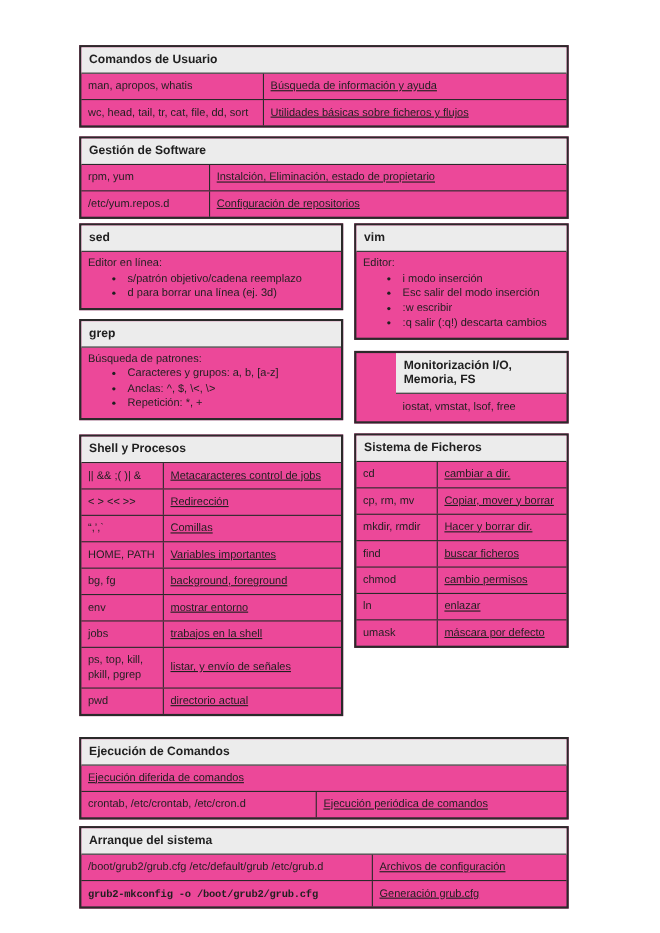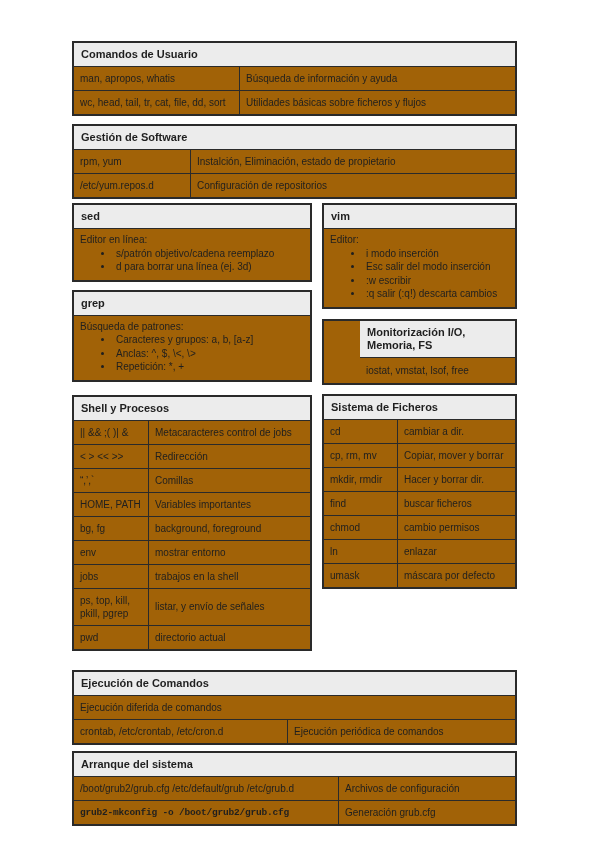--- a/index.html
+++ b/index.html
@@ -14,41 +14,41 @@
     overflow: hidden;
   }
   .content {
     position: absolute;
     left: 72px;
     top: 41px;
     width: 445px;
   }
   .tbl {
     border: 2px solid #2a2a2a;
-    background: #a16207;
+    background: #ec4899;
   }
   .w-full  { width: 445px; }
   .tbl-title {
     background: #ececec;
     border-bottom: 1.5px solid #2a2a2a;
     font-weight: 700;
     font-size: 11px;
     line-height: 13px;
     padding: 5px 7px;
   }
   .row { display: flex; border-bottom: 1.5px solid #2a2a2a; align-items: center; }
   .row:last-child { border-bottom: none; }
   .cell {
     padding: 5px 6px;
     font-size: 10px;
     line-height: 13px;
     overflow: hidden;
   }
   .cell.cmd { border-right: 1.5px solid #2a2a2a; flex: 0 0 auto; }
-  .cell.desc { flex: 1 1 auto; white-space: nowrap; }
+  .cell.desc { flex: 1 1 auto; white-space: nowrap; text-decoration: underline; }
   .nw { white-space: nowrap; }
   .cw166 { width: 166px; }
   .cw113 { width: 117px; }
   .cw75  { width: 75px;  }
   .cw74  { width: 74px;  }
   .cw214 { width: 214px; }
   .cw265 { width: 265px; }
   .list-body { padding: 4px 6px 6px 6px; font-size: 10px; line-height: 13.5px; }
   .list-body ul { margin: 0; padding-left: 34px; list-style: disc; }
   .list-body li { padding-left: 2px; }

